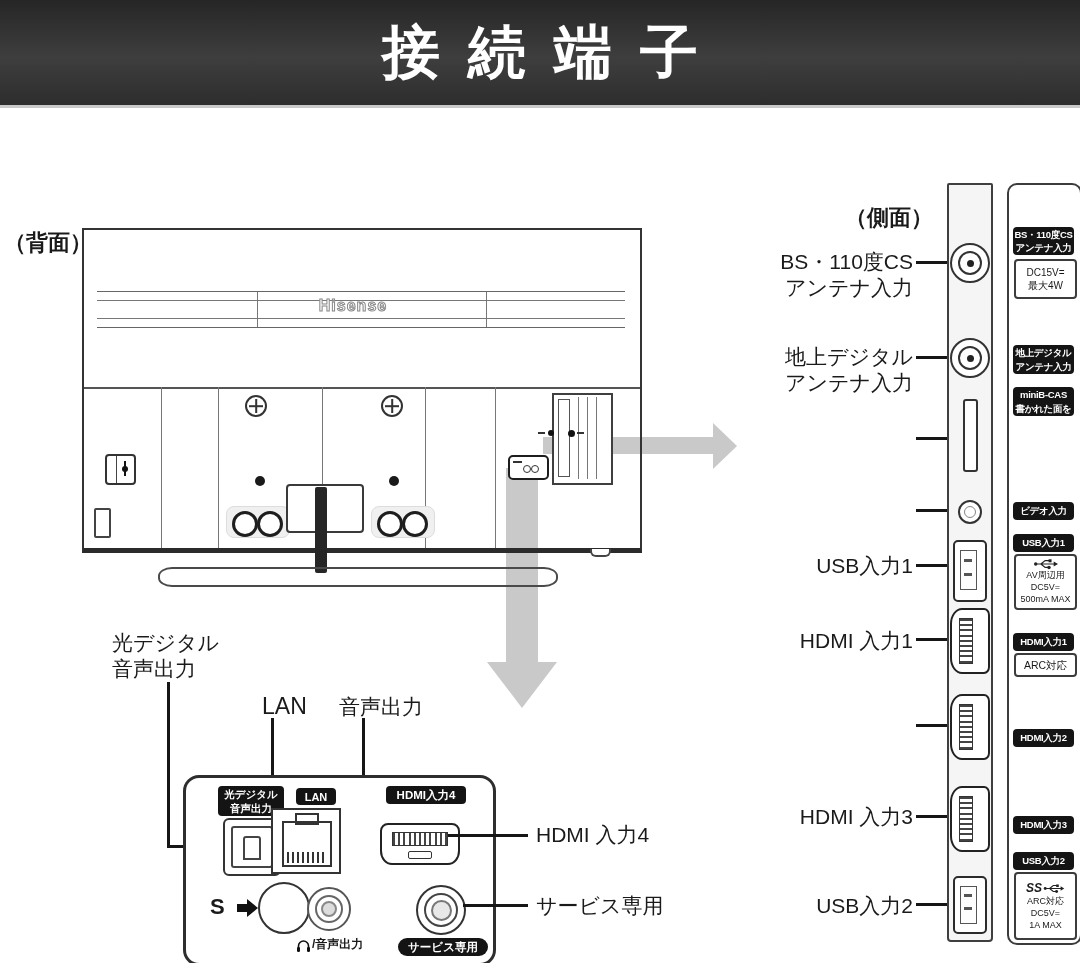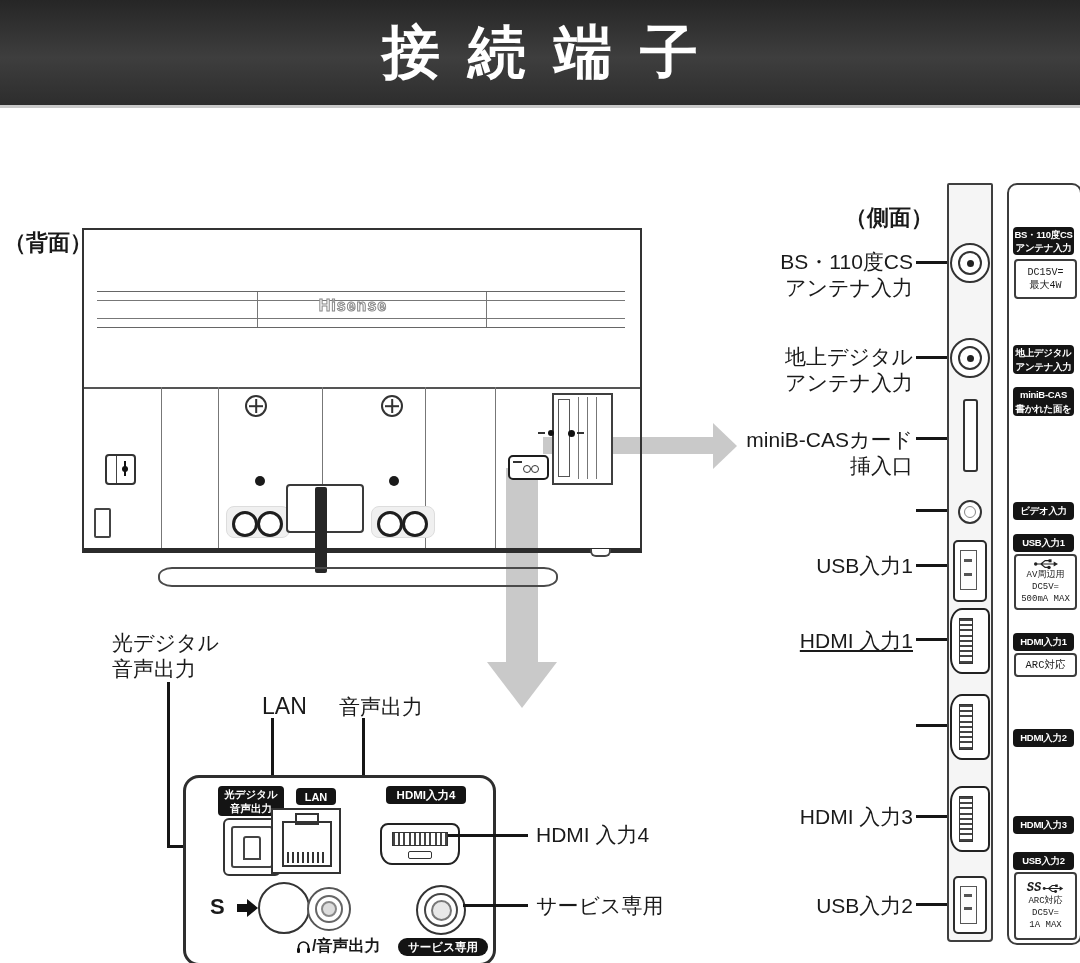--- a/index.html
+++ b/index.html
@@ -57,21 +57,21 @@
           border-radius:12px 6px 6px 12px / 16px 7px 7px 16px;}
   .hdmi-v-in{position:absolute;left:7px;top:8px;width:12px;height:44px;border:1.6px solid #333;
              background:repeating-linear-gradient(180deg,#444 0 2px,transparent 2px 5.2px);}
   .jack{position:absolute;border-radius:50%;display:flex;align-items:center;justify-content:center;}
   
   .strip{position:absolute;left:947px;top:183px;width:42px;height:755px;
          border:2px solid #3f3f3f;border-radius:2px 2px 4px 4px;background:#f5f5f5;}
   .panel{position:absolute;left:1007px;top:183px;width:71px;height:758px;
          border:2.5px solid #3c3c3c;border-radius:10px;background:#fff;}
   .ptag{left:4px;width:61px;font-size:9.5px;line-height:1.4;letter-spacing:-0.3px;}
-  .pnote{left:5px;width:59px;font-size:10px;line-height:1.35;font-family:Liberation Mono, monospace;}
+  .pnote{left:5px;width:59px;font-size:10px;line-height:1.35;}
   .card-ico{width:30px;height:16px;border:2px solid #2b2b2b;border-radius:2px;position:relative;margin:2px auto;}
   .card-ico::after{content:"";position:absolute;right:2px;top:3px;width:13px;height:6px;background:#111;}
   
   .bpanel{position:absolute;left:183px;top:775px;width:307px;height:185px;
           border:3px solid #2e2e2e;border-radius:16px;background:#fff;}
   .sqport{position:absolute;border:2.5px solid #333;border-radius:6px;background:#fff;}
   .hdmi-h{position:absolute;width:76px;height:38px;border:2.5px solid #222;background:#fff;
           border-radius:8px 8px 12px 12px / 8px 8px 14px 14px;}
   .hdmi-h-in{position:absolute;left:10px;top:7px;width:54px;height:12px;border:1.6px solid #333;
              background:repeating-linear-gradient(90deg,#444 0 2px,transparent 2px 5.2px);}
@@ -197,21 +197,21 @@
     </div>
 
     <div style="position:absolute;left:72px;top:104px;width:48px;height:48px;border:2.5px solid #333;border-radius:50%;background:#fff;"></div>
 
     <div class="jack" style="left:121px;top:109px;width:40px;height:40px;border:2px solid #555;background:#fff;">
       <div class="jack" style="position:static;width:24px;height:24px;border:2px solid #666;">
         <div style="width:12px;height:12px;border:2px solid #888;border-radius:50%;background:#ddd;"></div>
       </div>
     </div>
 
-    <div style="position:absolute;left:110px;top:158px;font-size:16px;font-weight:700;display:flex;align-items:center;gap:1px;">
+    <div style="position:absolute;left:110px;top:158px;font-size:12px;font-weight:700;display:flex;align-items:flex-end;gap:1px;">
       <svg width="15" height="14" viewBox="0 0 15 14">
         <path d="M2.5,10 v-3 a5,5 0 0 1 10,0 v3" fill="none" stroke="#111" stroke-width="1.6"></path>
         <rect x="1" y="8" width="3" height="5" rx="1.2" fill="#111"></rect>
         <rect x="11" y="8" width="3" height="5" rx="1.2" fill="#111"></rect>
       </svg>
       <span>/音声出力</span>
     </div>
 
     <div class="jack" style="left:230px;top:107px;width:46px;height:46px;border:2.5px solid #333;background:#fff;">
       <div class="jack" style="position:static;width:30px;height:30px;border:2px solid #444;">
@@ -223,24 +223,22 @@
 
   <div class="hl" style="left:448px;top:834px;width:80px;height:3px;"></div>
   <div class="lc" style="left:536px;top:822px;">HDMI 入力4</div>
   <div class="hl" style="left:463px;top:904px;width:65px;height:3px;"></div>
   <div class="lc" style="left:536px;top:893px;">サービス専用</div>
 
   <div class="sc" style="top:249px;">BS・110度CS
 アンテナ入力</div>
   <div class="sc" style="top:344px;">地上デジタル
 アンテナ入力</div>
-  <div class="sc" style="top:427px;">miniB-CASカード
-挿入口</div>
   <div class="sc" style="top:553px;">USB入力1</div>
-  <div class="sc" style="top:628px;text-decoration:underline;">HDMI 入力1</div>
+  <div class="sc" style="top:628px;">HDMI 入力1</div>
   <div class="sc" style="top:804px;">HDMI 入力3</div>
   <div class="sc" style="top:893px;">USB入力2</div>
 
   <div class="hl" style="left:916px;top:261px;width:36px;"></div>
   <div class="hl" style="left:916px;top:356px;width:36px;"></div>
   <div class="hl" style="left:916px;top:437px;width:52px;"></div>
   <div class="hl" style="left:916px;top:509px;width:42px;"></div>
   <div class="hl" style="left:916px;top:564px;width:38px;"></div>
   <div class="hl" style="left:916px;top:638px;width:35px;"></div>
   <div class="hl" style="left:916px;top:724px;width:35px;"></div>

